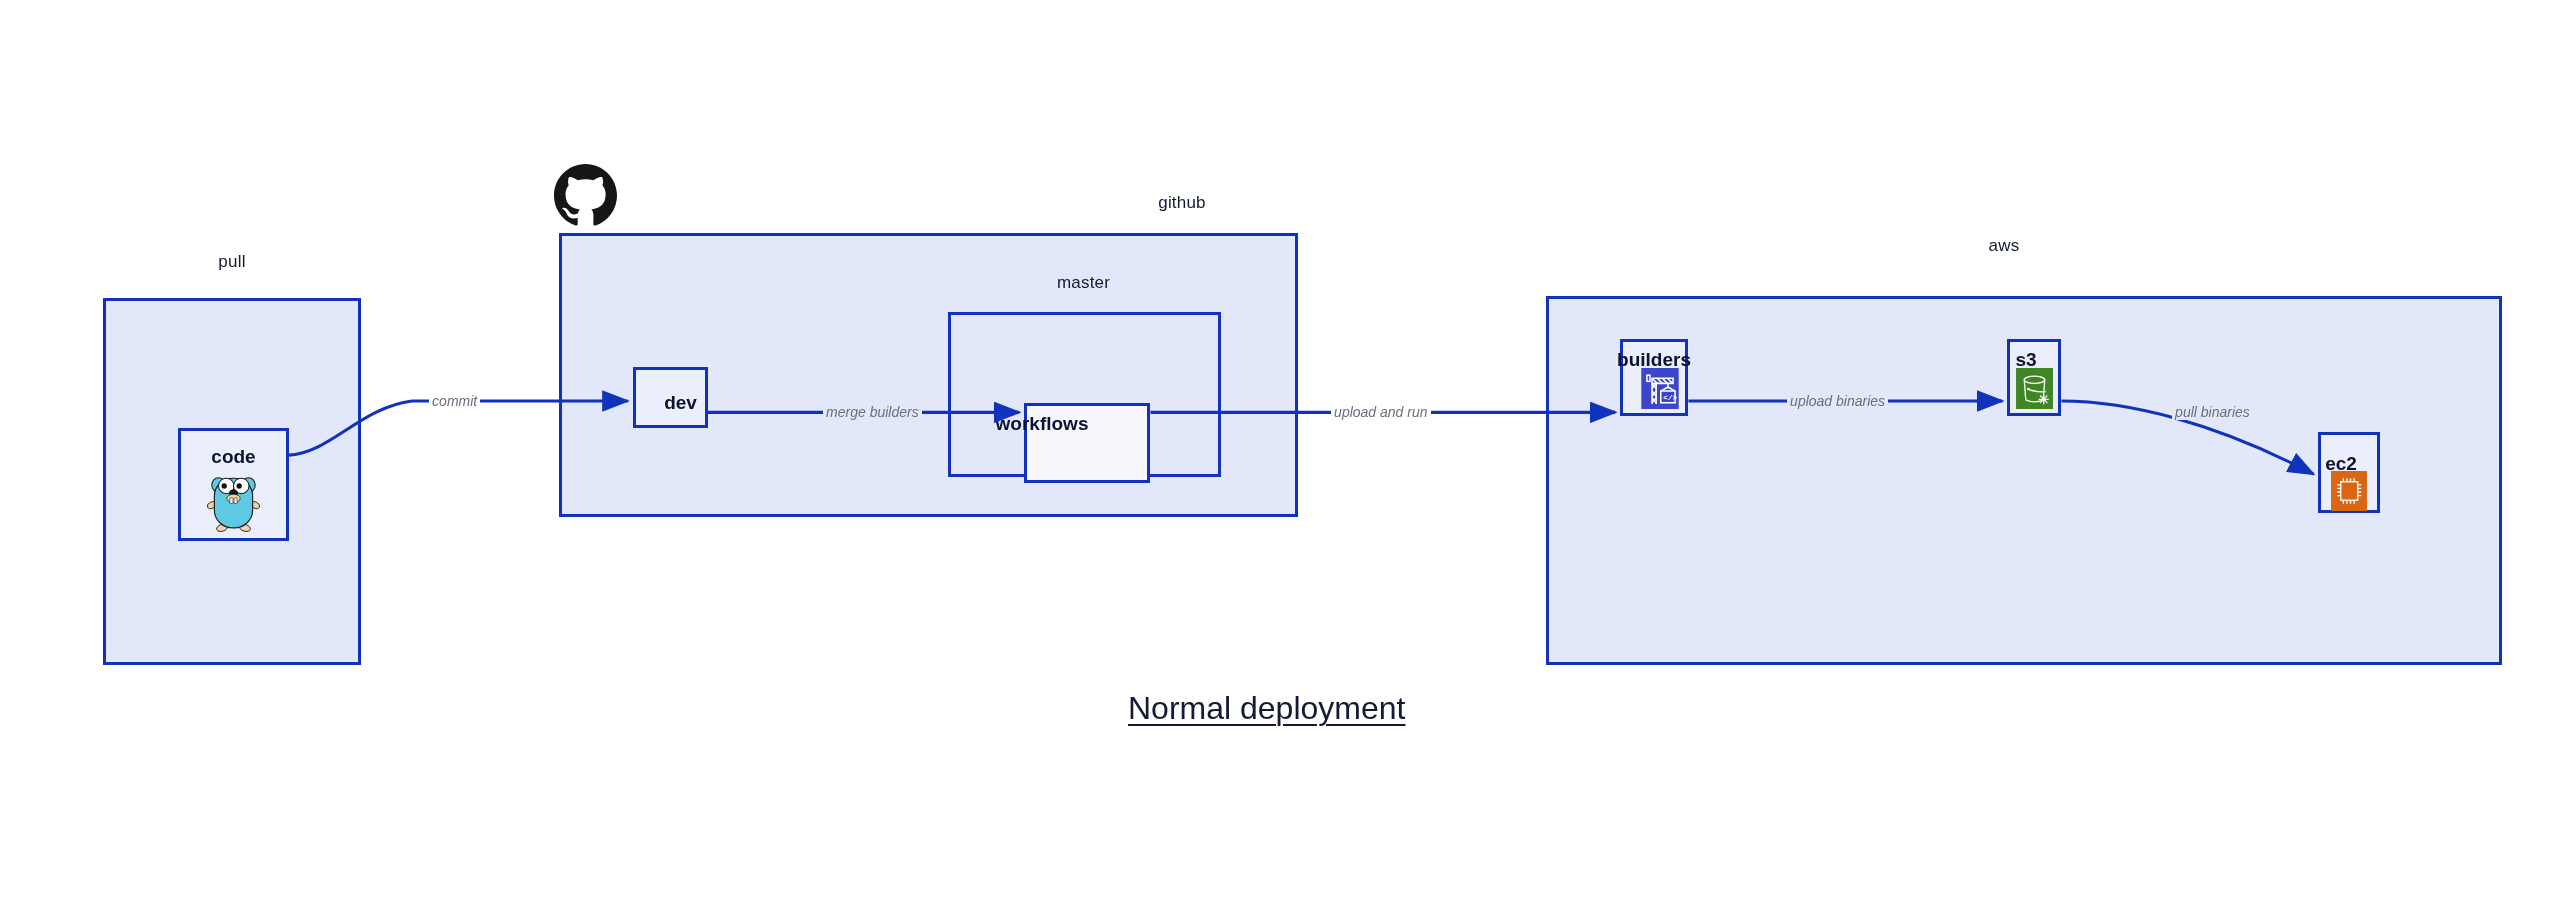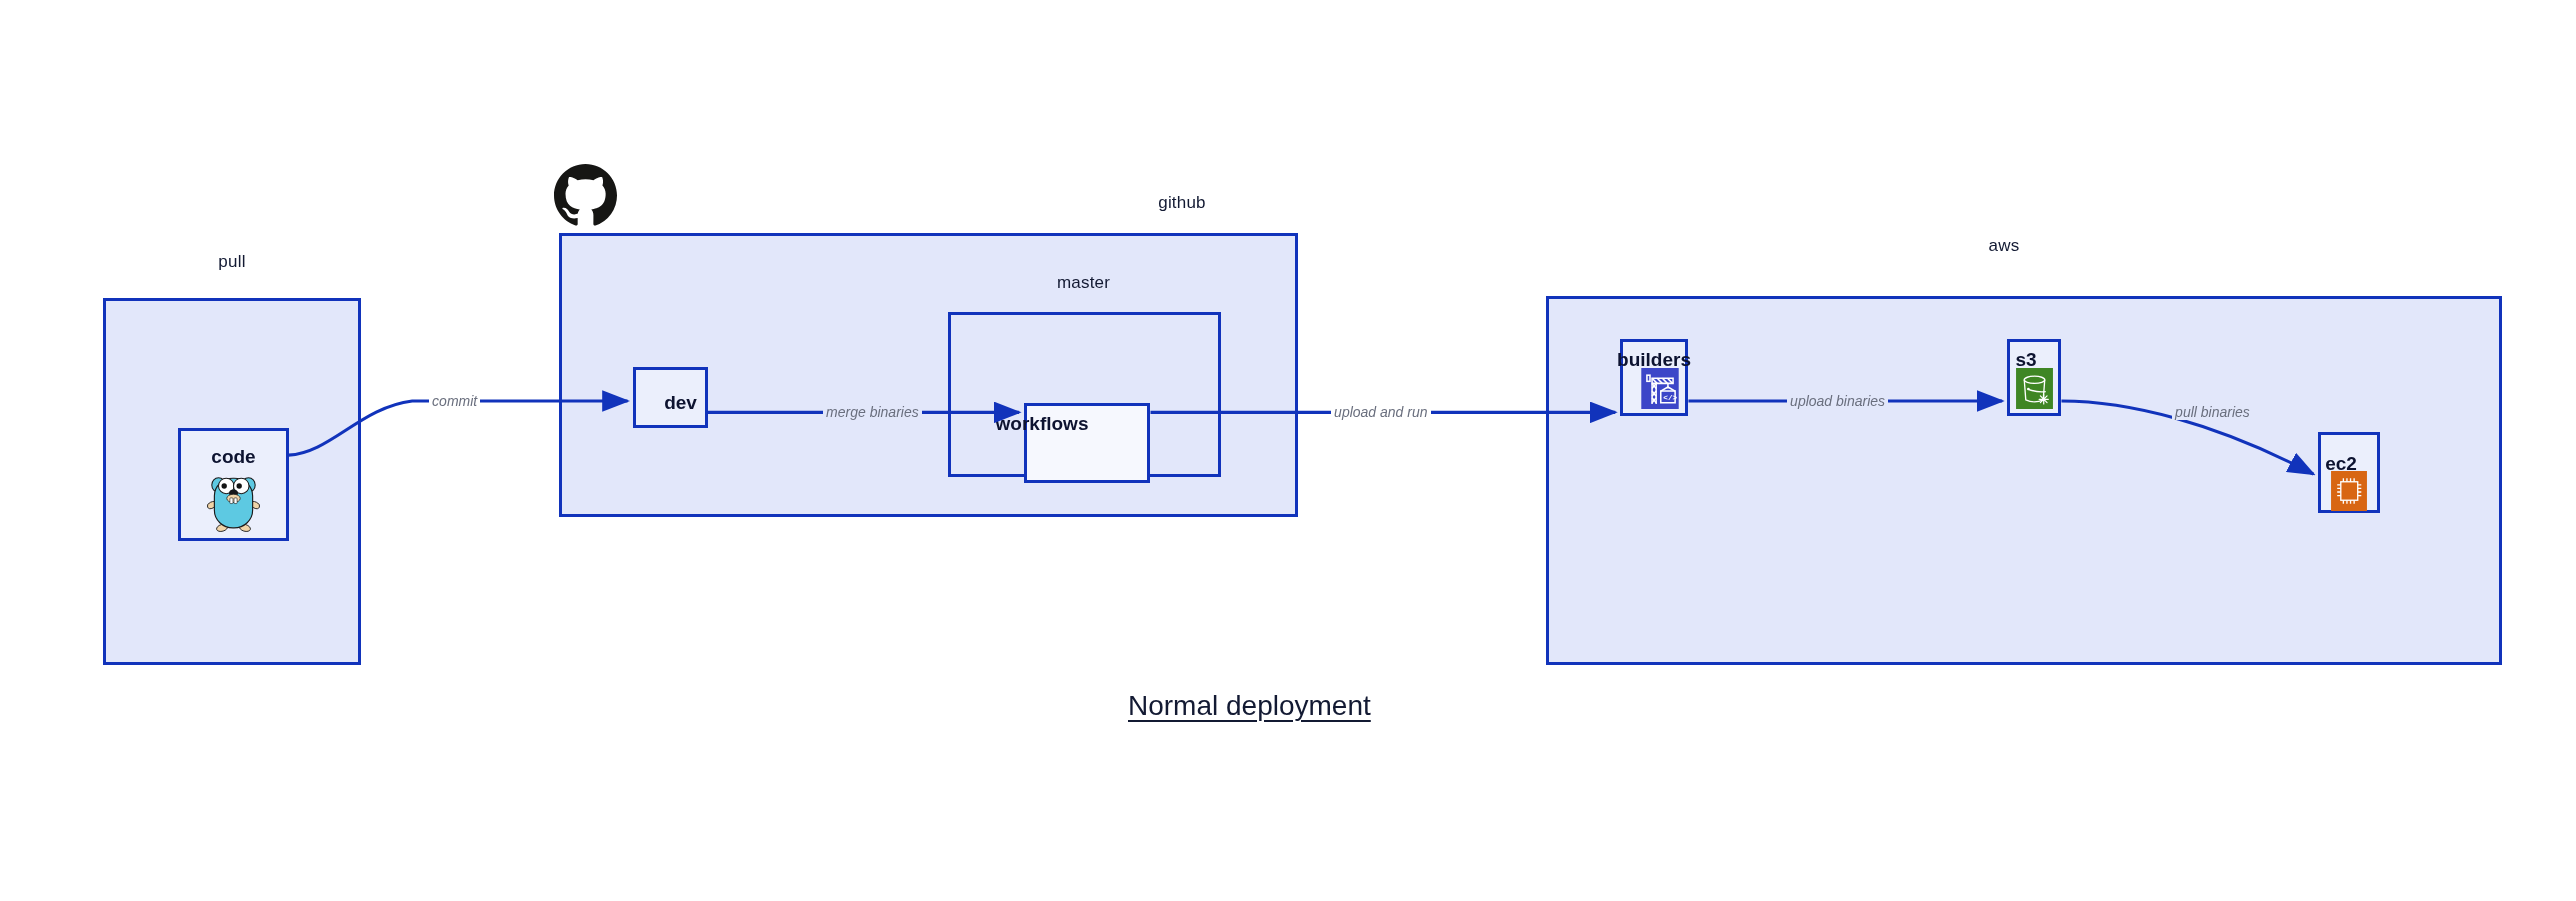--- a/index.html
+++ b/index.html
@@ -58,21 +58,21 @@
     font-weight: 400;
     white-space: nowrap;
     background: #ffffff;
     padding: 0 3.1px;
     line-height: 1.05;
   }
   .edge-label.on-grp { background: #e2e7fa; }
   .title {
     position: absolute;
     color: #131a33;
-    font-size: 28px;
+    font-size: 32px;
     font-weight: 400;
     text-decoration: underline;
     text-underline-offset: 4.6px;
     text-decoration-thickness: 2.1px;
     white-space: nowrap;
   }
   .icon-box {
     position: absolute;
   }
   svg { display: block; overflow: visible; }
@@ -218,21 +218,21 @@
     <g>
       <path d="M3277 778 L 3886 778" fill="none" stroke="#1133bb" stroke-width="6" marker-end="url(#arrow)"></path>
     </g>
 
     <g>
       <path d="M4001 778 C 4130 778, 4300 820, 4490 920" fill="none" stroke="#1133bb" stroke-width="6" marker-end="url(#arrow)"></path>
     </g>
   </svg>
 
   <div class="edge-label" style="left:429px; top:394px;">commit</div>
-  <div class="edge-label on-grp" style="left:823px; top:405px;">merge binaries</div>
+  <div class="edge-label on-grp" style="left:823px; top:405px;">merge builders</div>
   <div class="edge-label" style="left:1331px; top:405px;">upload and run</div>
   <div class="edge-label on-grp" style="left:1752px; top:394px;margin-left:35px;">upload binaries</div>
   <div class="edge-label on-grp" style="left:2172px; top:405px;">pull binaries</div>
 
   <div class="title" style="left:1128px; top:690px;">Normal deployment</div>
 
 </div>
 
 
 </body></html>

